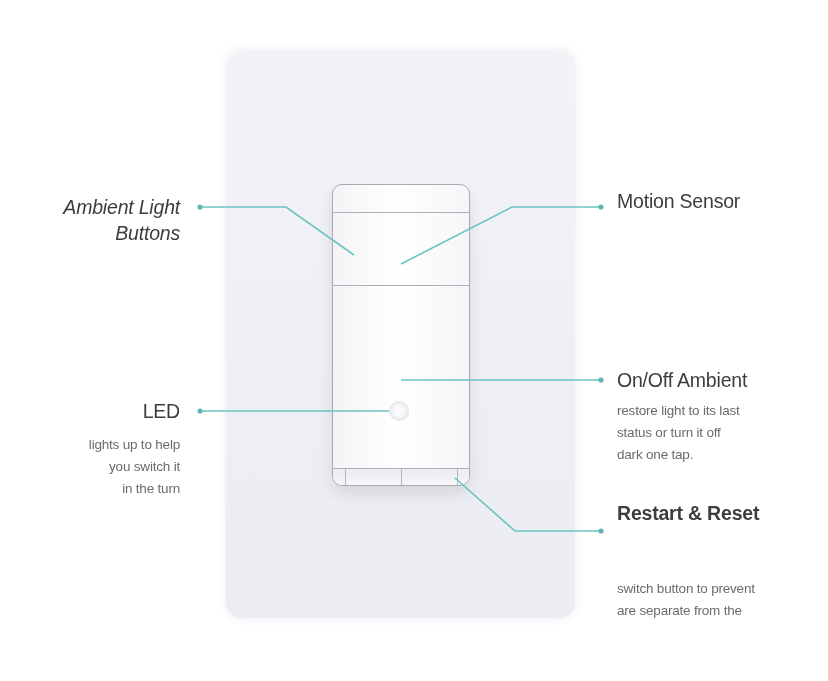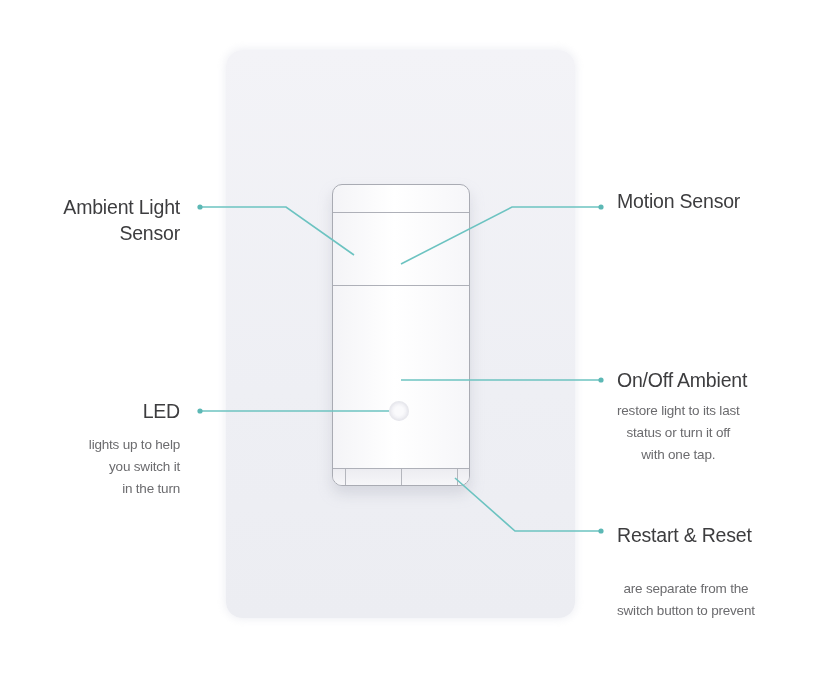--- a/index.html
+++ b/index.html
@@ -48,21 +48,20 @@
     box-shadow: 0 0 6px rgba(255,255,255,0.9), inset 0 0 3px rgba(200,202,210,0.6);
   }
   svg.lines { position: absolute; left: 0; top: 0; }
   .label {
     position: absolute; color: #3d3d3f; font-size: 19.5px; line-height: 26px;
     letter-spacing: -0.2px;
   }
   .desc {
     position: absolute; color: #6b6b6e; font-size: 13.5px; line-height: 22px;
     letter-spacing: -0.2px;
-    text-align: center;
   }
   .right-align { text-align: right; }
 </style>
 </head>
 <body>
 
 <div class="plate"></div>
 
 <div class="switch">
   <div class="band-top"></div>
@@ -84,23 +83,23 @@
   </g>
   <g fill="#5cb8b5">
     <circle cx="200" cy="207" r="2.6"></circle>
     <circle cx="601" cy="207" r="2.6"></circle>
     <circle cx="200" cy="411" r="2.6"></circle>
     <circle cx="601" cy="380" r="2.6"></circle>
     <circle cx="601" cy="531" r="2.6"></circle>
   </g>
 </svg>
 
-<div class="label right-align" style="right:648px; top:194px;">
+<div class="label right-align" style="right:648px; top:194px;font-style:italic;">
   <div>Ambient Light</div>
-  <div>Sensor</div>
+  <div>Buttons</div>
 </div>
 
 <div class="label" style="left:617px; top:188px;">
   <div>Motion Sensor</div>
 </div>
 
 <div class="label right-align" style="right:648px; top:398px;">
   <div>LED</div>
 </div>
 <div class="desc right-align" style="right:648px; top:434px;">
@@ -108,22 +107,22 @@
   <div>you switch it</div>
   <div>in the turn</div>
 </div>
 
 <div class="label" style="left:617px; top:367px;">
   <div>On/Off Ambient</div>
 </div>
 <div class="desc" style="left:617px; top:400px;">
   <div>restore light to its last</div>
   <div>status or turn it off</div>
-  <div>with one tap.</div>
+  <div>dark one tap.</div>
 </div>
 
-<div class="label" style="left:617px; top:522px;">
+<div class="label" style="left:617px; top:500px;font-weight:bold;">
   <div>Restart &amp; Reset</div>
 </div>
 <div class="desc" style="left:617px; top:578px;">
+  <div>switch button to prevent</div>
   <div>are separate from the</div>
-  <div>switch button to prevent</div>
 </div>
 
 </body></html>

